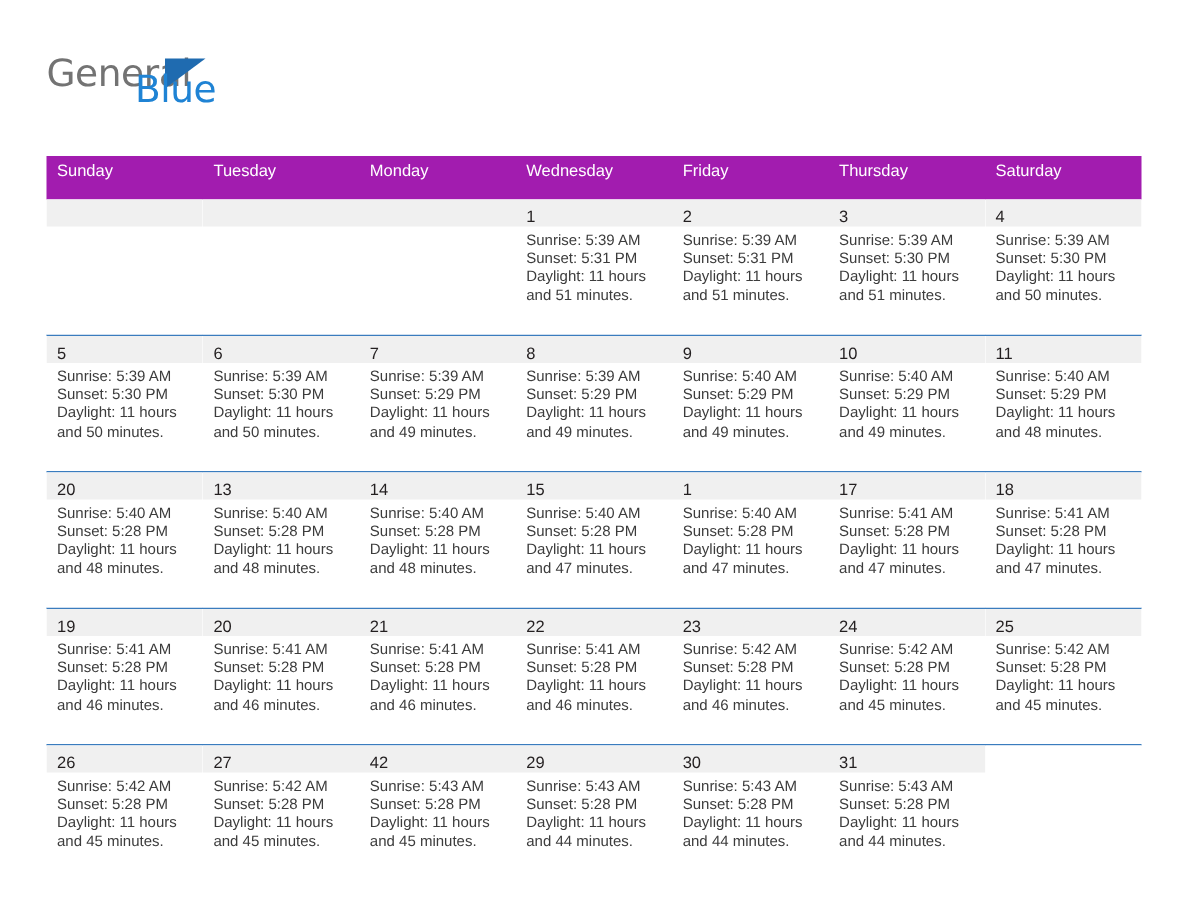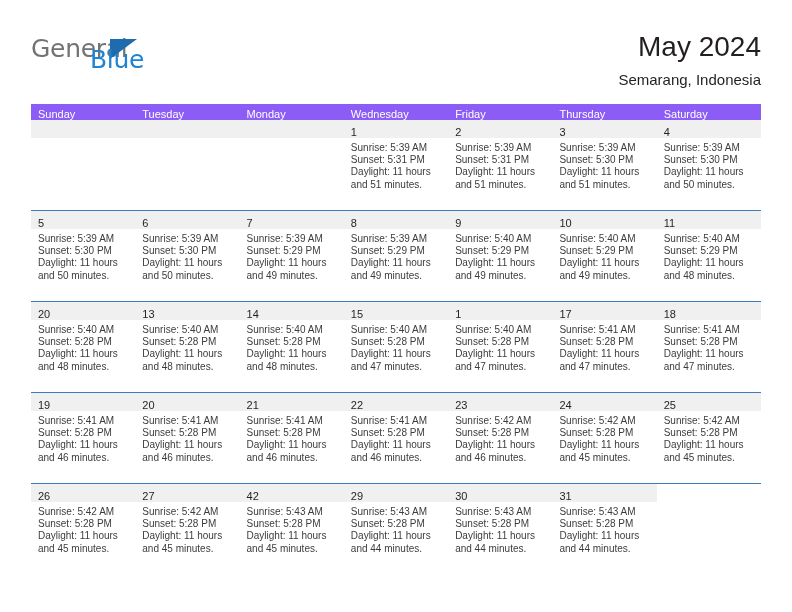--- a/index.html
+++ b/index.html
@@ -92,22 +92,22 @@
 
   
   .calendar {
     position: absolute;
     left: 31px;
     top: 104px;
     width: 730px;
   }
   .weekday-row {
     display: flex;
-    background: #8b5cf6;
-    height: 16px;
+    background: #a21caf;
+    height: 29px;
   }
   .weekday {
     flex: 1 1 0;
     box-sizing: border-box;
     padding: 4px 0 0 7px;
     font-size: 11px;
     color: #ffffff;
     line-height: 13px;
     white-space: nowrap;
     font-family: "Liberation Sans", sans-serif;
@@ -163,24 +163,20 @@
 <div class="page">
 
   <div class="header">
 
     <div class="logo">
       <span class="logo-general">General</span>
       <span class="logo-triangle"></span>
       <span class="logo-blue">Blue</span>
     </div>
 
-    <div class="title-block">
-      <div class="cal-title">May 2024</div>
-      <div class="cal-subtitle">Semarang, Indonesia</div>
-    </div>
 
   </div>
 
   <div class="calendar">
 
     <div class="weekday-row">
       <div class="weekday">Sunday</div>
       <div class="weekday">Tuesday</div>
       <div class="weekday">Monday</div>
       <div class="weekday">Wednesday</div>

